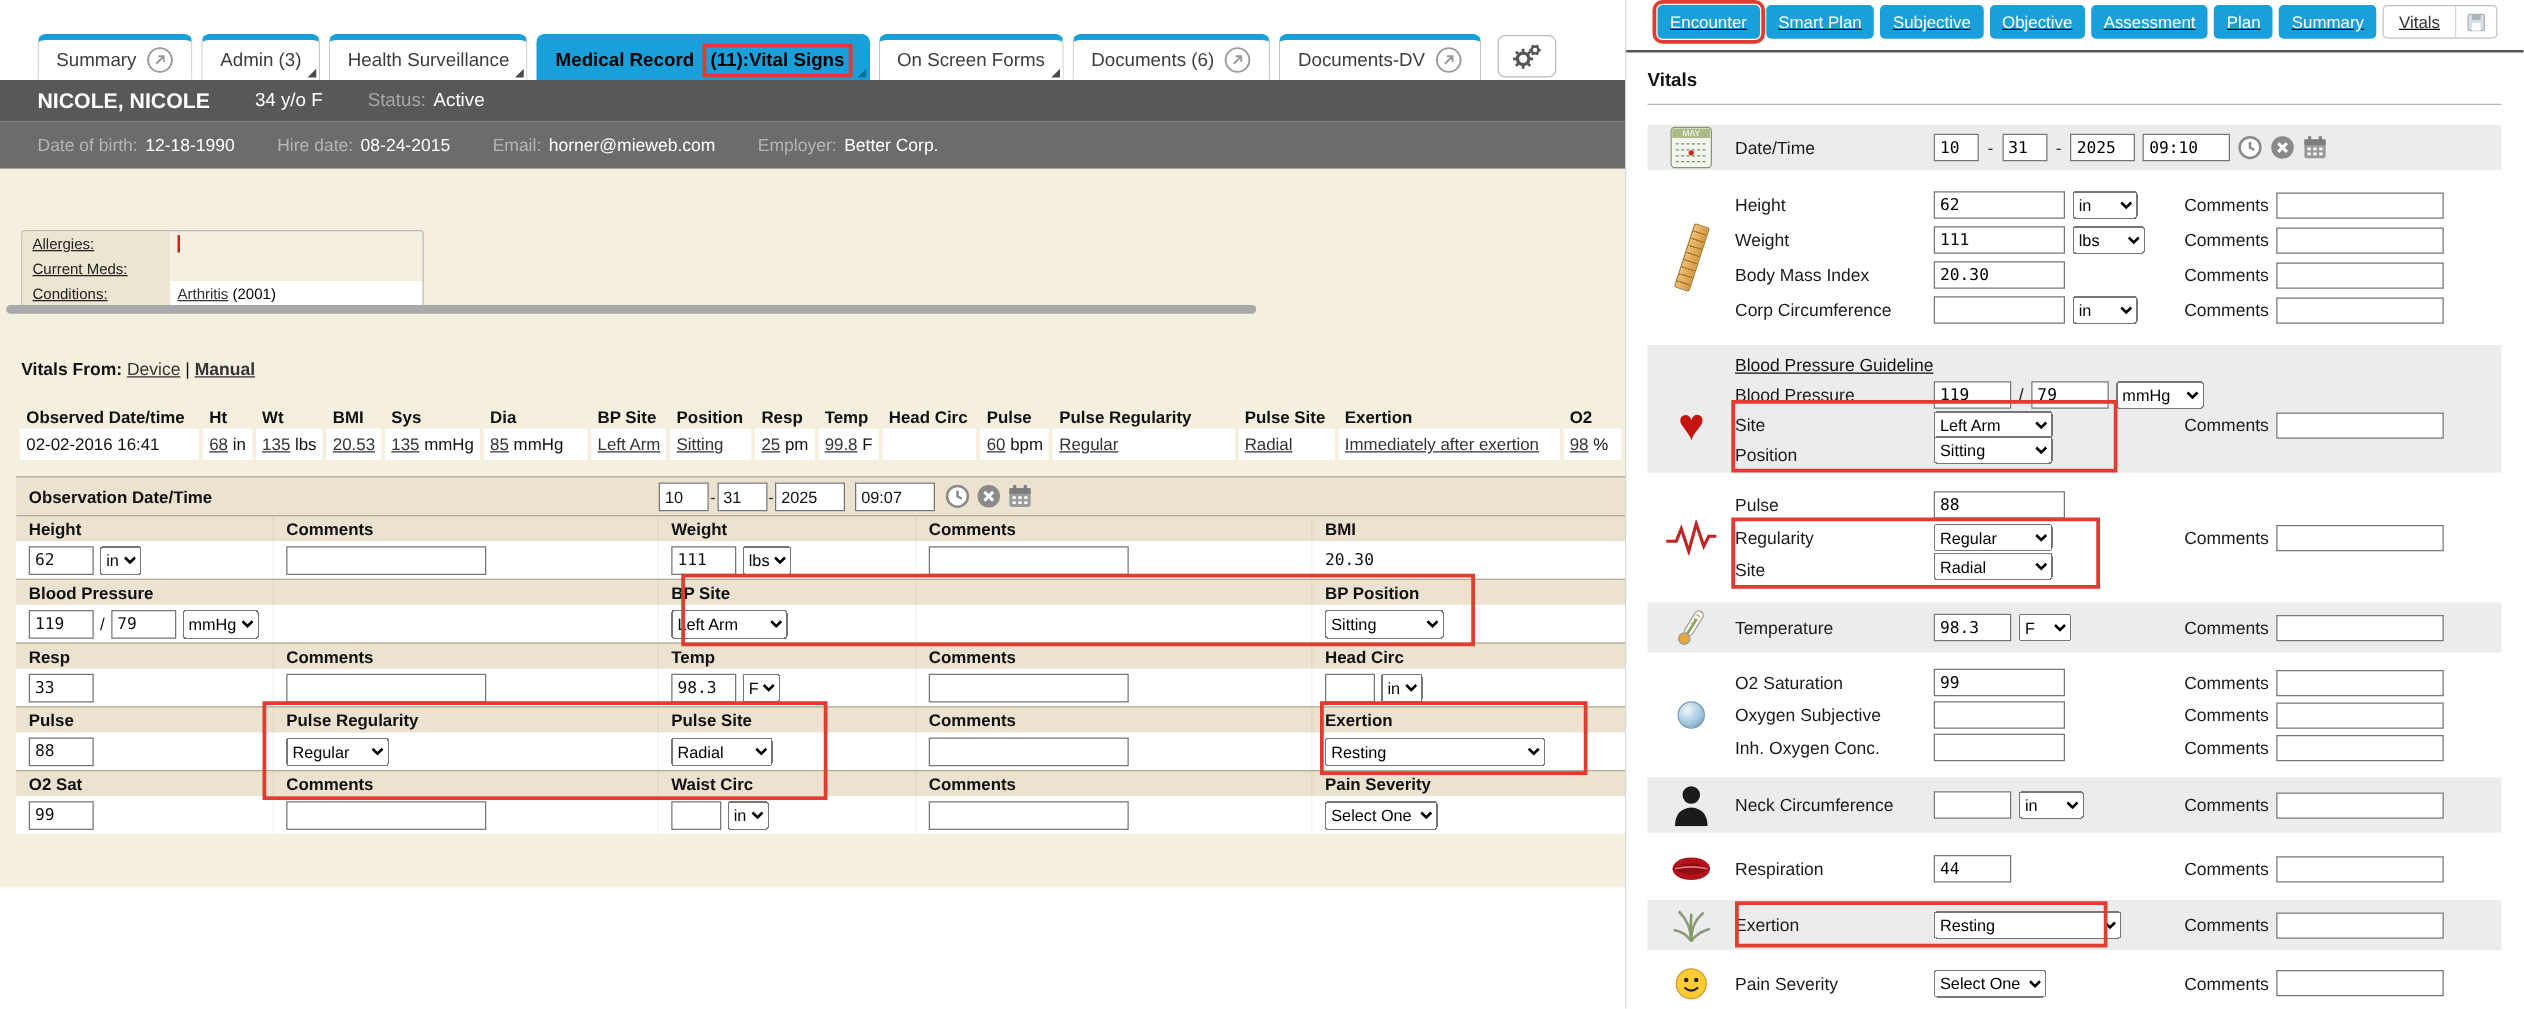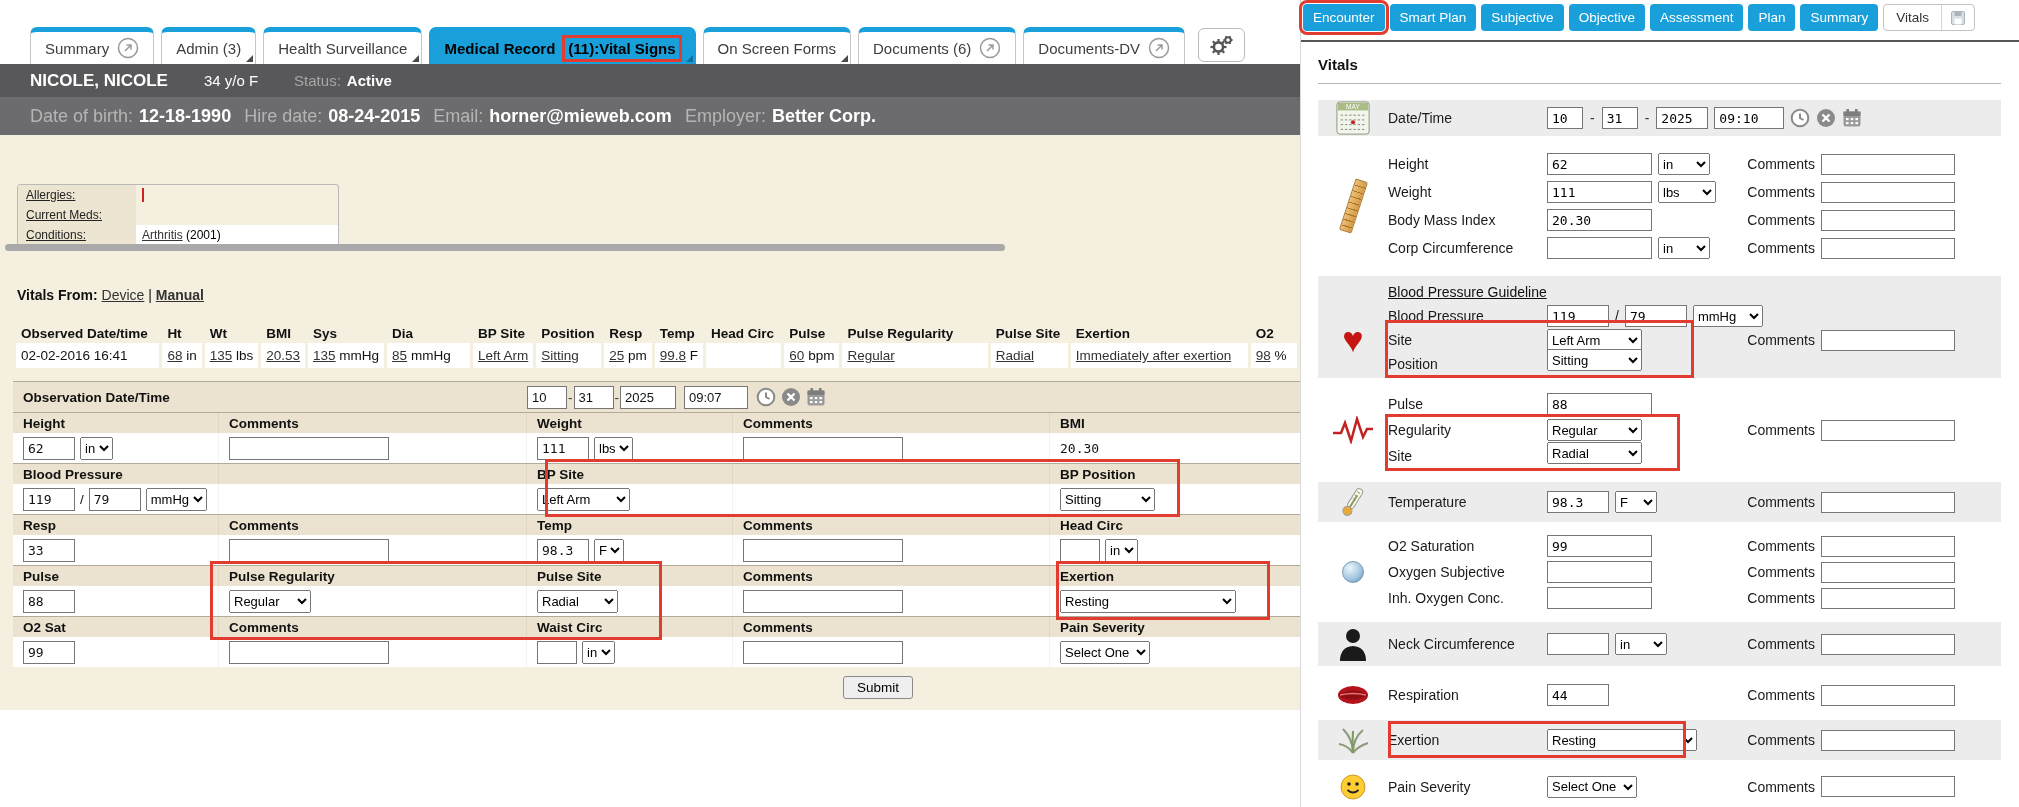--- a/index.html
+++ b/index.html
@@ -18,23 +18,23 @@
   .notch::after { content: ""; position: absolute; right: 2px; bottom: 2px;
                   border-left: 7px solid transparent; border-bottom: 7px solid #4a4a4a; }
   .tab.active.notch::after { border-bottom-color: #0e6f9d; }
   .hl-inline { border: 3px solid #e23b30; padding: 2px 3px; margin: -3px -1px; }
   .gearbtn { height: 34px; width: 47px; border: 1px solid #bbb; border-radius: 6px; background: #fff;
              display: flex; align-items: center; justify-content: center; margin-left: 6px; margin-bottom: 2px; cursor: pointer; }
   .pbar1 { position: absolute; top: 64px; left: 0; width: 100%; height: 33px; background: #58585b;
            color: #fff; display: flex; align-items: center; padding-left: 30px; gap: 36px; font-size: 15px; }
   .pname { font-weight: bold; font-size: 17px; }
   .pmuted { color: #a6a6a6; margin-right: 6px; }
-  .pbold { font-weight: bold; margin-top: 32px; }
+  .pbold { font-weight: normal; margin-top: 32px; }
   .pbar2 { position: absolute; top: 97px; left: 0; width: 100%; height: 38px; background: #6c6c6f;
-           color: #fff; display: flex; align-items: center; padding-left: 30px; gap: 13px; font-size: 18px; }
+           color: #fff; display: flex; align-items: center; padding-left: 30px; gap: 34px; font-size: 14px; }
   .pb2label { color: #b5b5b5; margin-right: 6px; }
   .lbody { position: absolute; top: 135px; left: 0; width: 100%; height: 575px; background: #f4efdf; }
 
   .sumbox { position: absolute; left: 17px; top: 49px; width: 322px; border: 1px solid #b9b9b9;
             border-radius: 3px; background: #f4efdf; font-size: 12px; overflow: hidden; }
   .srow { display: grid; grid-template-columns: 118px 1fr; min-height: 20px; align-items: stretch; }
   .slabel { padding-left: 8px; background: #ece5d2; display: flex; align-items: center; }
   .slabel span { text-decoration: underline; color: #222; cursor: pointer; }
   .sval { display: flex; align-items: center; padding-left: 6px; }
   .sval.white { background: #fff; }
@@ -68,21 +68,21 @@
   .dsep { color: #333; margin: 0 1px; }
   .dicons { display: flex; gap: 5px; align-items: center; margin-left: 8px; }
   .icn-sm { display: inline-flex; cursor: pointer; }
   .submitrow { position: relative; height: 44px; }
   .submitbtn { position: absolute; left: 830px; top: 9px; padding: 3px 13px; font-size: 13.5px;
                border: 1px solid #8a8a8a; border-radius: 3px; background: #efefef; cursor: pointer; }
 
   
   .rp { position: absolute; left: 1300px; top: 0; width: 719px; height: 807px; background: #fff;
         border-left: 1px solid #d8d8d8; }
-  .rtabs { position: absolute; left: 2px; top: 4px; display: flex; gap: 5px; align-items: center; }
+  .rtabs { position: absolute; left: 25px; top: 4px; display: flex; gap: 5px; align-items: center; text-decoration: underline; }
   .rtab { height: 27px; padding: 0 10px; background: #199fd9; color: #fff; border-radius: 4px;
           display: flex; align-items: center; font-size: 13.5px; cursor: pointer; white-space: nowrap; }
   .rtab.hl-tab { outline: 3px solid #e23b30; outline-offset: 1px; }
   .rtab-group { display: flex; border: 1px solid #c2c2c2; border-radius: 4px; background: #fff; height: 27px; overflow: hidden; }
   .rtab-white { padding: 0 12px; color: #333; display: flex; align-items: center; font-size: 13.5px; cursor: pointer; }
   .rtab-save { display: flex; align-items: center; padding: 0 8px; border-left: 1px solid #d5d5d5; cursor: pointer; }
   .rtabline { position: absolute; left: 0; top: 40px; width: 719px; height: 2px; background: #55565a; }
   .rhead { position: absolute; left: 17px; top: 56px; width: 683px; font-weight: bold; font-size: 15px;
            padding-bottom: 10px; border-bottom: 1px solid #b5b5b5; color: #111; }
   .vsec { position: absolute; left: 17px; width: 683px; display: grid;
@@ -463,23 +463,20 @@
             <select class="sl"><option>in</option></select>
           </div>
           <div class="fc fc4">
               <input class="ti sans cmt" style="">
             </div>
           <div class="fc fc5">
               <select class="sl" style="width:90px"><option>Select One</option></select>
             </div>
         </div>
 
-        <div class="frow submitrow">
-          <button class="submitbtn">Submit</button>
-        </div>
       </div>
 
     </div>
   </section>
 
   <section class="rp">
     <div class="rtabs">
       <div class="rtab hl-tab">Encounter</div>
       <div class="rtab">Smart Plan</div>
       <div class="rtab">Subjective</div>

